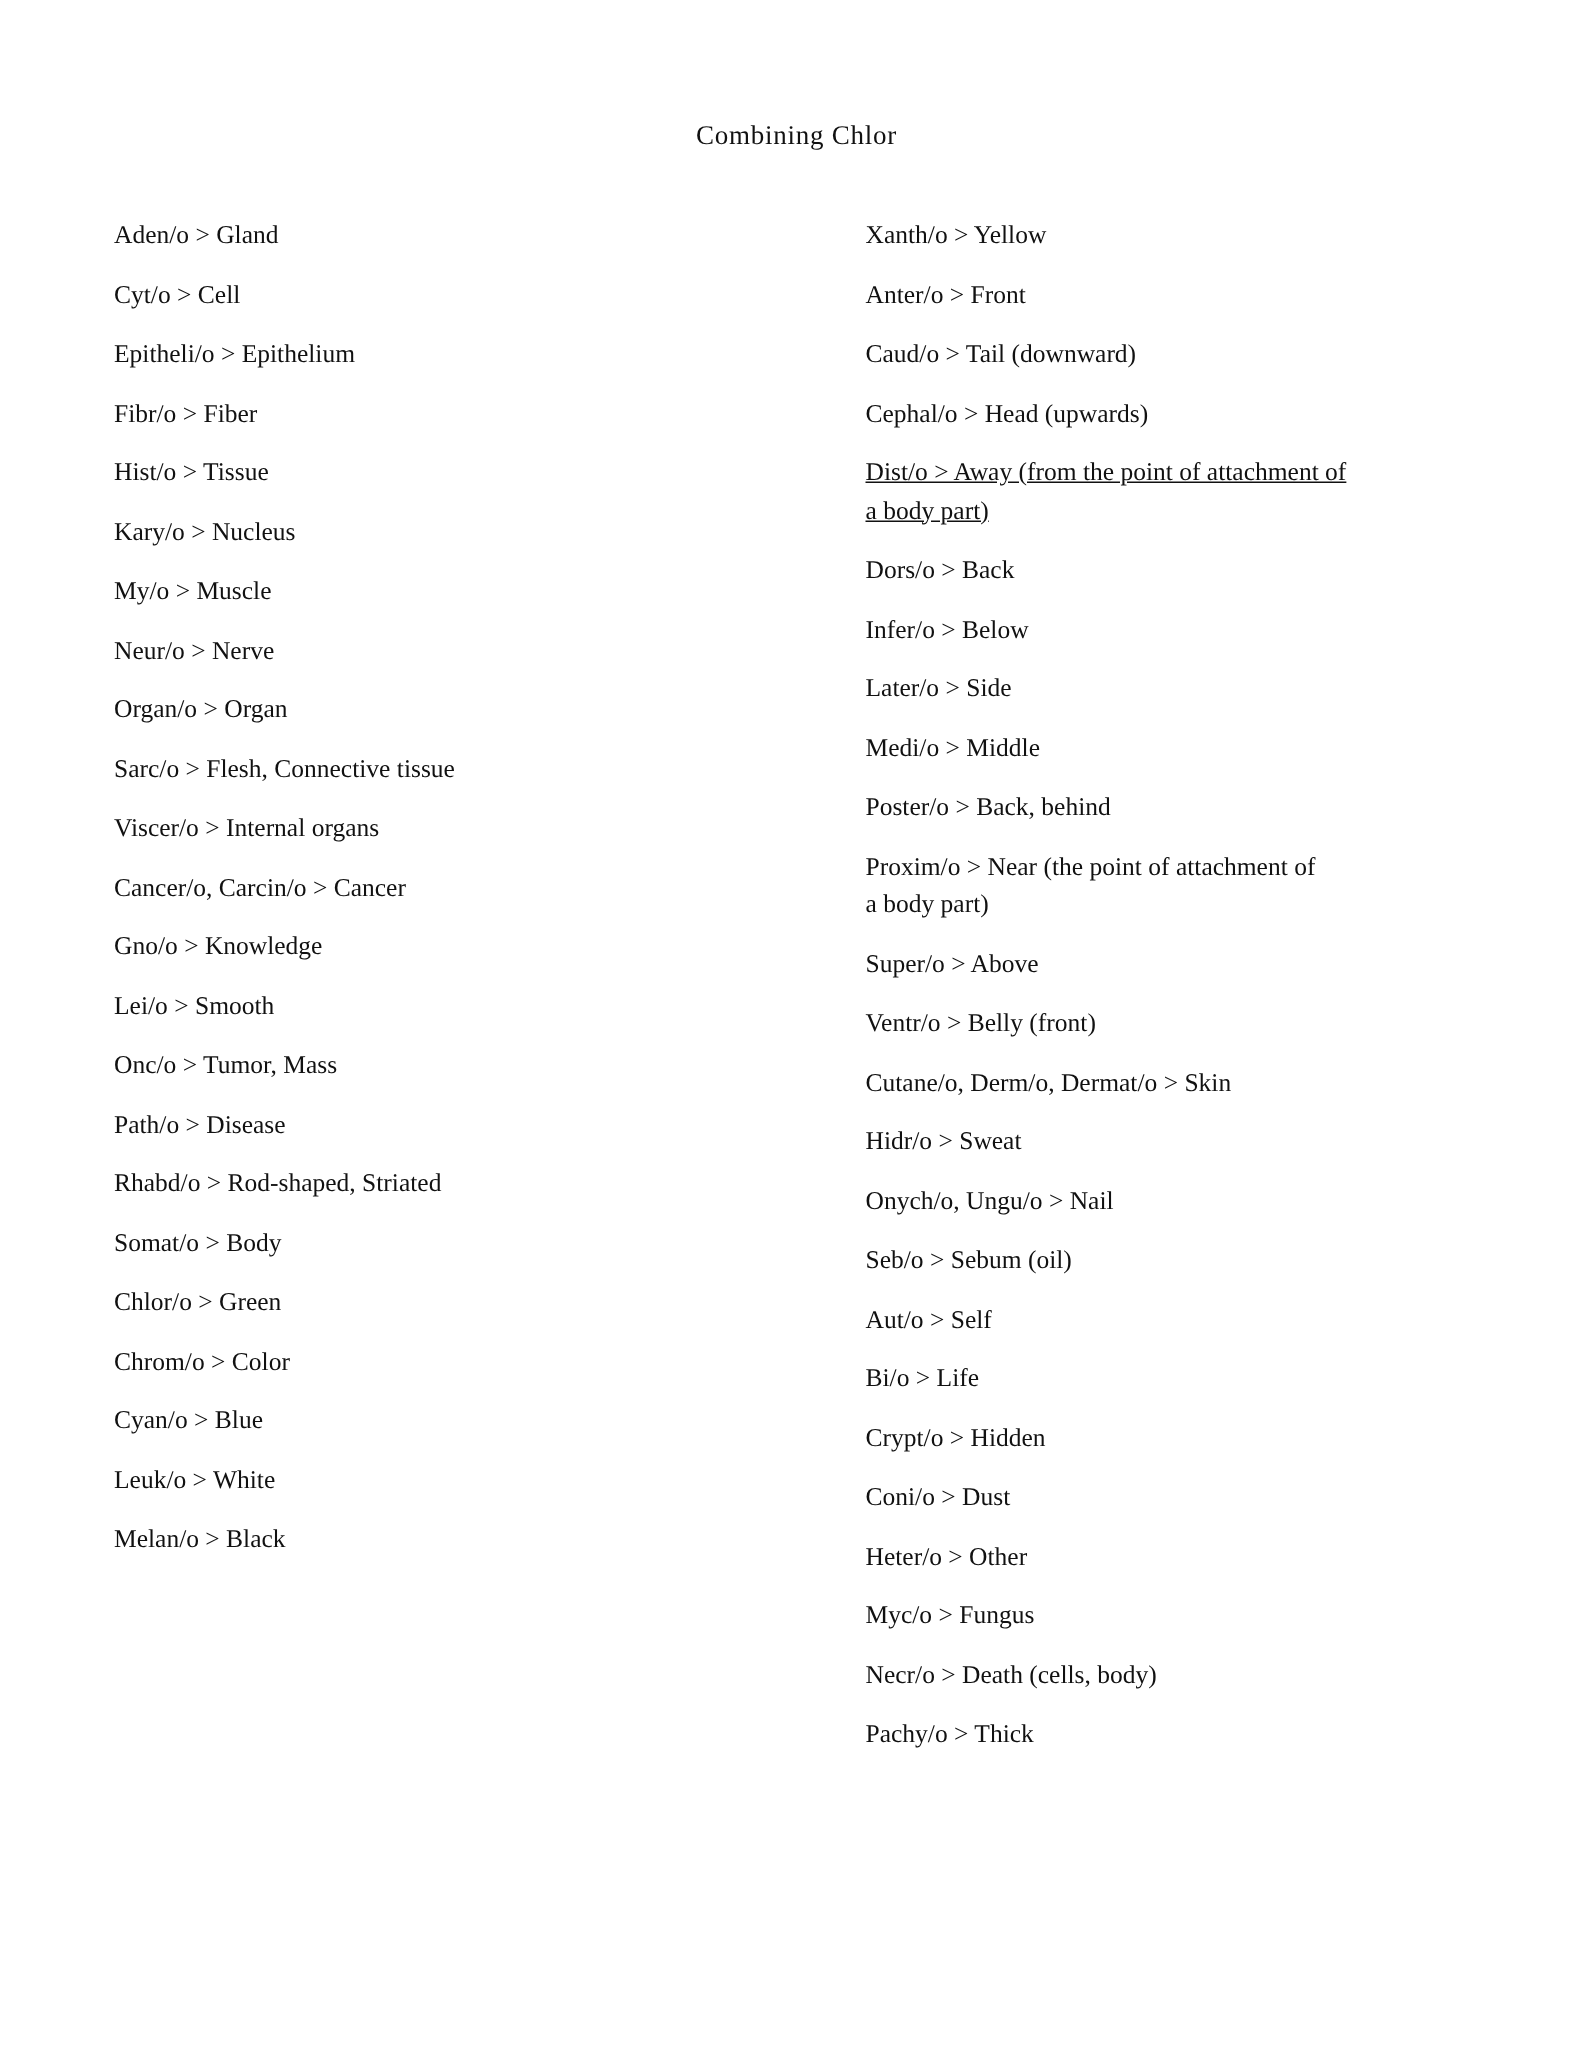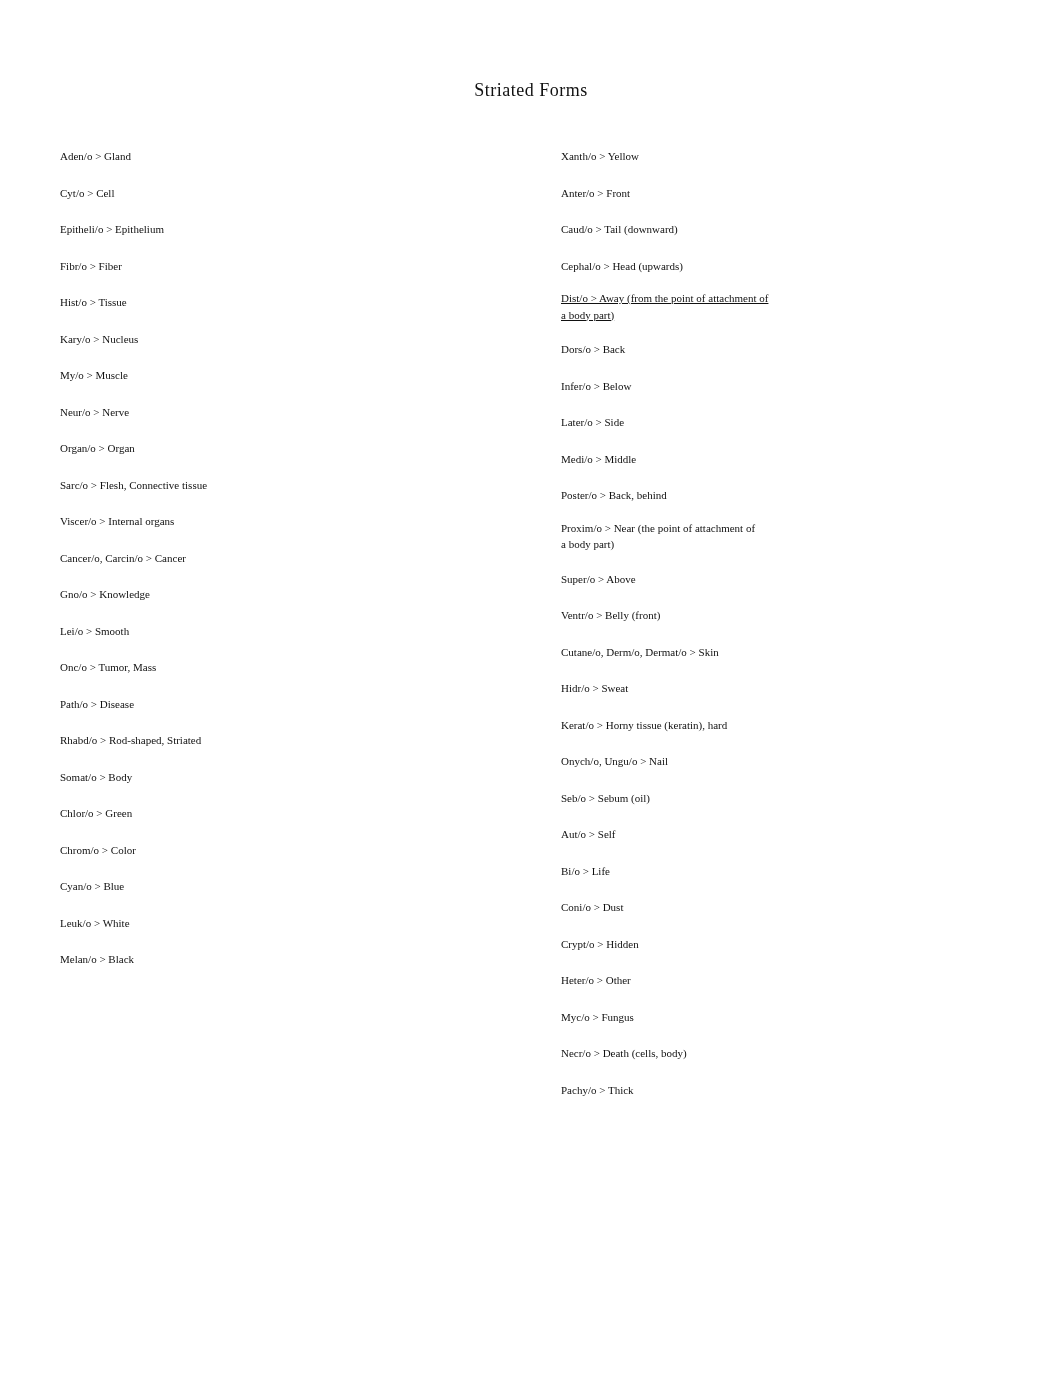--- a/index.html
+++ b/index.html
@@ -37,27 +37,28 @@
       flex-direction: column;
       gap: 0px;
     }
 
     .term-row {
       padding: 7px 0;
       line-height: 1.5;
     }
 
     .term-text {
-      font-size: 11px;
+      font-size: 17px;
+      margin-left: 16px;
     }
   </style>
 </head>
 <body>
 
-<h1 class="page-title">Striated Forms</h1>
+<h1 class="page-title">Combining Chlor</h1>
 
 <div class="content-grid">
   <div class="left-col" id="left-col">
       <div class="term-row"><span class="term-text">Aden/o &gt; Gland</span></div>
       <div class="term-row"><span class="term-text">Cyt/o &gt; Cell</span></div>
       <div class="term-row"><span class="term-text">Epitheli/o &gt; Epithelium</span></div>
       <div class="term-row"><span class="term-text">Fibr/o &gt; Fiber</span></div>
       <div class="term-row"><span class="term-text">Hist/o &gt; Tissue</span></div>
       <div class="term-row"><span class="term-text">Kary/o &gt; Nucleus</span></div>
       <div class="term-row"><span class="term-text">My/o &gt; Muscle</span></div>
@@ -91,25 +92,24 @@
       <div class="term-row"><span class="term-text">Later/o &gt; Side</span></div>
       <div class="term-row"><span class="term-text">Medi/o &gt; Middle</span></div>
       <div class="term-row"><span class="term-text">Poster/o &gt; Back, behind</span></div>
       <div class="term-row">
         <span class="term-text" style="display: block;">Proxim/o &gt; Near (the point of attachment of<br>a body part)</span>
       </div>
       <div class="term-row"><span class="term-text">Super/o &gt; Above</span></div>
       <div class="term-row"><span class="term-text">Ventr/o &gt; Belly (front)</span></div>
       <div class="term-row"><span class="term-text">Cutane/o, Derm/o, Dermat/o &gt; Skin</span></div>
       <div class="term-row"><span class="term-text">Hidr/o &gt; Sweat</span></div>
-      <div class="term-row"><span class="term-text">Kerat/o &gt; Horny tissue (keratin), hard</span></div>
       <div class="term-row"><span class="term-text">Onych/o, Ungu/o &gt; Nail</span></div>
       <div class="term-row"><span class="term-text">Seb/o &gt; Sebum (oil)</span></div>
       <div class="term-row"><span class="term-text">Aut/o &gt; Self</span></div>
       <div class="term-row"><span class="term-text">Bi/o &gt; Life</span></div>
+      <div class="term-row"><span class="term-text">Crypt/o &gt; Hidden</span></div>
       <div class="term-row"><span class="term-text">Coni/o &gt; Dust</span></div>
-      <div class="term-row"><span class="term-text">Crypt/o &gt; Hidden</span></div>
       <div class="term-row"><span class="term-text">Heter/o &gt; Other</span></div>
       <div class="term-row"><span class="term-text">Myc/o &gt; Fungus</span></div>
       <div class="term-row"><span class="term-text">Necr/o &gt; Death (cells, body)</span></div>
       <div class="term-row"><span class="term-text">Pachy/o &gt; Thick</span></div>
     </div>
 </div>
 
 </body></html>

